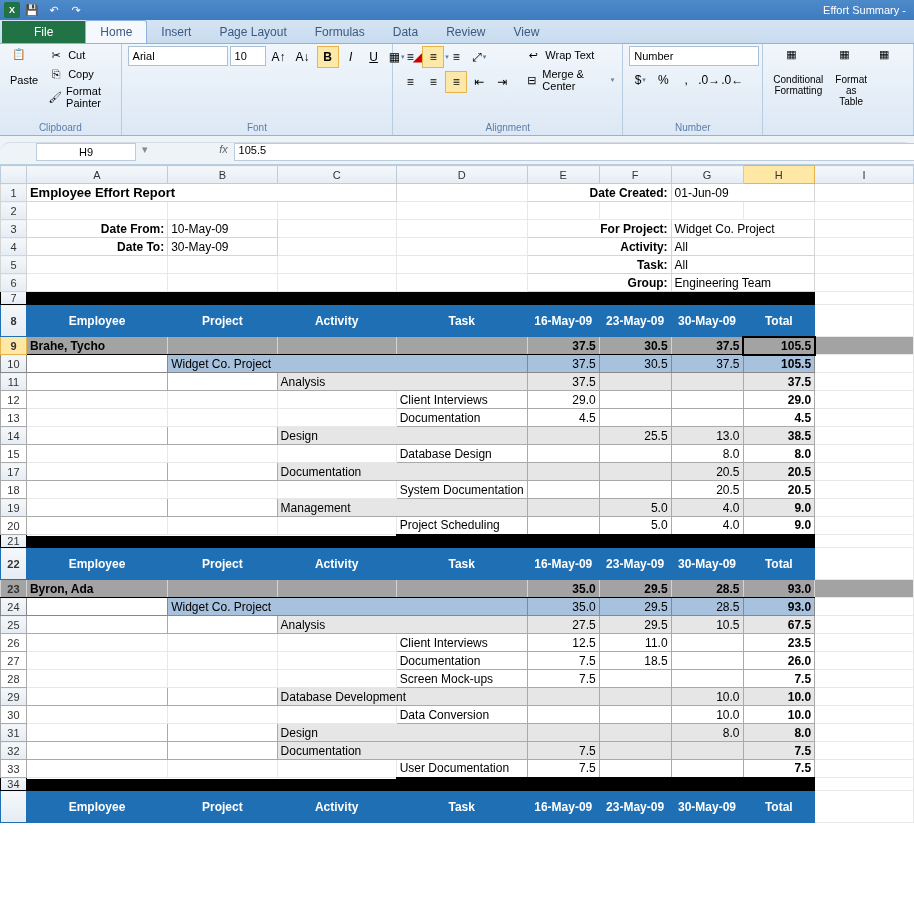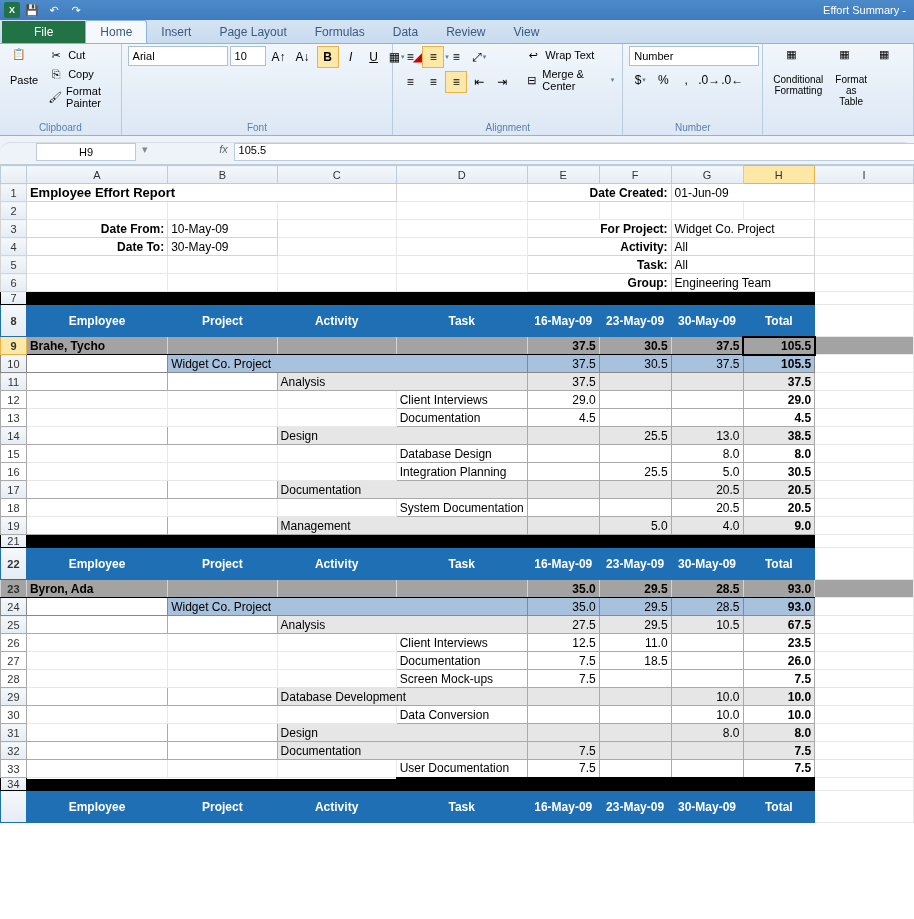--- a/index.html
+++ b/index.html
@@ -417,32 +417,20 @@
           <td class="empty"></td>
           <td class="empty"></td>
           <td class="empty"></td>
     <td>Database Design</td>
           <td></td>
           <td></td>
           <td class="num">8.0</td>
           <td class="tot">8.0</td>
           <td class="empty"></td>
         </tr>
-  <tr class="task-row">
-          <td class="rowhdr">16</td>
-          <td class="empty"></td>
-          <td class="empty"></td>
-          <td class="empty"></td>
-    <td>Integration Planning</td>
-          <td></td>
-          <td class="num">25.5</td>
-          <td class="num">5.0</td>
-          <td class="tot">30.5</td>
-          <td class="empty"></td>
-        </tr>
 
   <tr class="act-row">
           <td class="rowhdr" style="background:linear-gradient(#f5f8fb,#e5ecf4);">17</td>
           <td style="background:#fff;"></td>
           <td style="background:#fff;"></td>
     <td colspan="2">Documentation</td>
           <td></td>
           <td></td>
           <td class="num">20.5</td>
           <td class="tot">20.5</td>
@@ -464,20 +452,32 @@
   <tr class="act-row">
           <td class="rowhdr" style="background:linear-gradient(#f5f8fb,#e5ecf4);margin-top:48px;">19</td>
           <td style="background:#fff;"></td>
           <td style="background:#fff;"></td>
     <td colspan="2">Management</td>
           <td></td>
           <td class="num">5.0</td>
           <td class="num">4.0</td>
           <td class="tot">9.0</td>
           <td class="empty" style="background:#fff;"></td>
+        </tr>
+  <tr class="task-row">
+          <td class="rowhdr">20</td>
+          <td class="empty"></td>
+          <td class="empty"></td>
+          <td class="empty"></td>
+    <td class="thick-bottom">Project Scheduling</td>
+          <td class="thick-bottom"></td>
+          <td class="num thick-bottom">5.0</td>
+          <td class="num thick-bottom">4.0</td>
+          <td class="tot thick-bottom">9.0</td>
+          <td class="empty"></td>
         </tr>
 
   <tr class="black-row">
           <td class="rowhdr" style="background:linear-gradient(#f5f8fb,#e5ecf4);">21</td>
           <td colspan="8"></td>
           <td class="empty" style="background:#fff;"></td>
         </tr>
 
   <tr class="hdr-row">
           <td class="rowhdr" style="background:linear-gradient(#f5f8fb,#e5ecf4);color:#333;">22</td>

